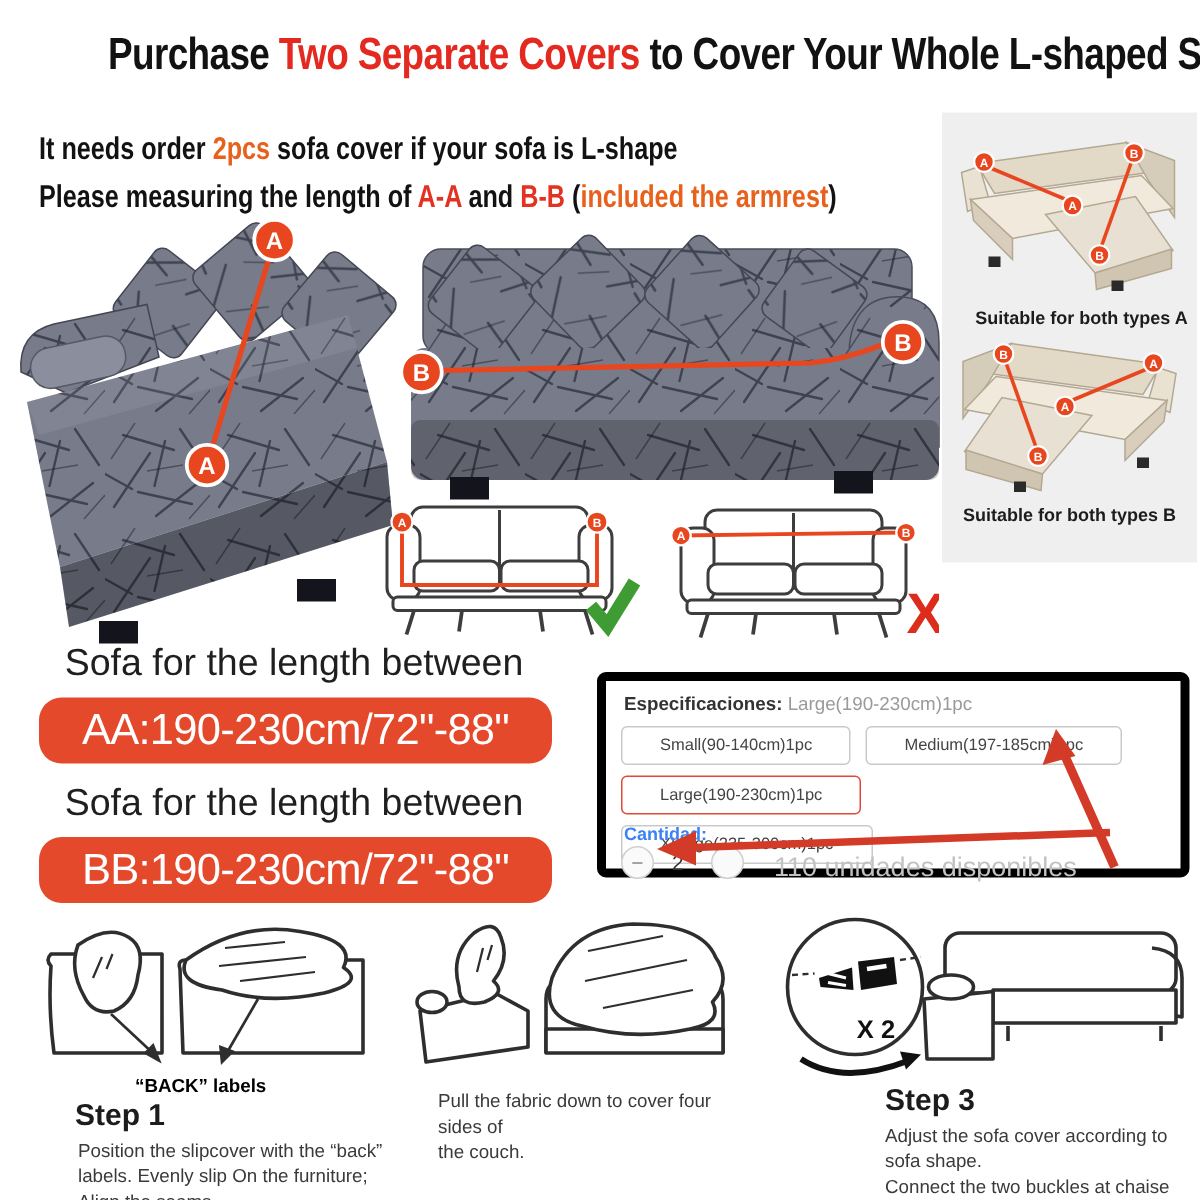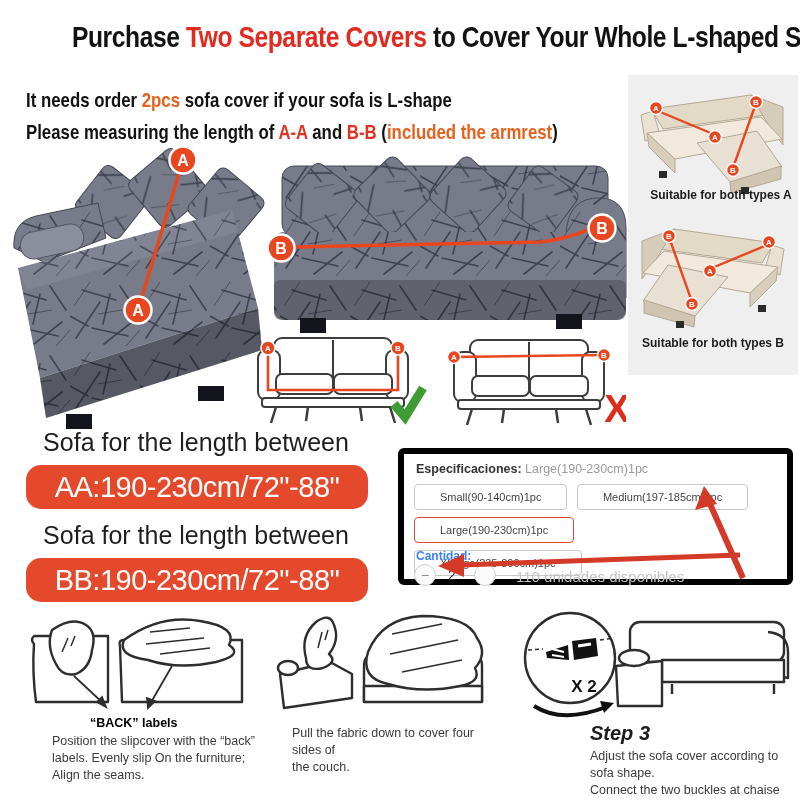--- a/index.html
+++ b/index.html
@@ -19,21 +19,21 @@
     position:absolute; left:26px; top:84px; font-size:21px; font-weight:bold;
     color:#121212; line-height:32px; white-space:nowrap;
     transform:scaleX(0.80); transform-origin:0 0;
   }
   .hl-orange { color:#e8611c; }
   .hl-red { color:#e43222; }
 
   
   .right-panel { position:absolute; left:628px; top:75px; width:170px; height:300px; background:#f0eff0; }
   .suit-caption { position:absolute; width:170px; text-align:center; font-size:12px; font-weight:bold; color:#1c1c1c; }
-  .suit-caption.a { top:113px;padding-left:16px; }
+  .suit-caption.a { top:130px;padding-left:16px; }
   .suit-caption.b { top:261px; }
   .suit-svg { position:absolute; }
   .suit-svg.a { left:5px; top:6px; }
   .suit-svg.b { left:4px; top:140px; }
 
   
   .main-photo { position:absolute; left:0; top:140px; }
 
   
   .compare-svg { position:absolute; left:248px; top:330px; }
@@ -66,36 +66,36 @@
   .opt-btn.selected { border:1.5px solid #e0493a; }
   .qty-label { position:absolute; left:12px; top:95px; font-size:12px; font-weight:bold; color:#3b82f6; }
   .qty-minus, .qty-plus {
     position:absolute; top:110px; width:22px; height:22px; border-radius:50%;
     border:1px solid #cfcfcf; background:#fafafa; color:#8a8a8a; font-size:14px;
     line-height:20px; text-align:center; cursor:pointer; font-family:inherit;
   }
   .qty-minus { left:10px; }
   .qty-plus { left:70px; }
   .qty-value { position:absolute; left:44px; top:113px; font-size:14px; color:#333; }
-  .stock-text { position:absolute; left:112px; top:114px; font-size:15px; color:#c2c2c2; }
+  .stock-text { position:absolute; left:112px; top:114px; font-size:18px; color:#c2c2c2; }
   .panel-arrows { position:absolute; left:398px; top:448px; pointer-events:none; }
 
   
   .step { position:absolute; }
   .step1 { left:20px; top:612px; width:245px; }
   .step2 { left:272px; top:610px; width:232px; }
   .step3 { left:512px; top:608px; width:286px; }
   .back-label { margin:2px 0 0 70px; font-size:12.5px; font-weight:bold; color:#000000; }
   .step-heading { font-size:20px; font-weight:bold; color:#1c1c1c; margin-top:2px; }
   .step-body { font-size:12.5px; color:#3a3a3a; line-height:17px; white-space:pre-line; margin-top:3px; }
   .step1 .step-heading { margin-left:30px; }
   .step1 .step-body { margin-left:32px; }
   .step2 .step-heading { margin-left:16px; margin-top:4px; }
   .step2 .step-body { margin-left:20px; }
-  .step3 .step-heading { margin-left:78px; margin-top:-8px;font-style:italic; }
+  .step3 .step-heading { margin-left:78px; margin-top:-8px; }
   .step3 .step-body { margin-left:78px; width:208px; }
 </style>
 </head>
 <body>
 
 <div class="canvas">
 
   <div class="title-row">
     <span>Purchase </span><span class="red">Two Separate Covers</span><span> to Cover Your Whole L-shaped Sofa</span>
   </div>
@@ -334,20 +334,21 @@
         <path d="M130,20 L170,16 M126,32 L184,26 M140,42 L190,36" fill="none" stroke-width="1.5"></path>
       </g>
       <g stroke="#2e2e2e" stroke-width="1.8" fill="#2e2e2e">
         <path d="M54,64 L84,92" fill="none"></path>
           <polygon points="86,95 77,90 82,85"></polygon>
         <path d="M152,54 L130,92" fill="none"></path>
           <polygon points="128,96 127,86 135,89"></polygon>
       </g>
     </svg>
     <div class="back-label">“BACK”  labels</div>
+    <div class="step-heading">Step 1</div>
     <div class="step-body">Position the slipcover with the  “back”
 labels. Evenly slip On the furniture;
 Align the seams.</div>
   </div>
 
   <div class="step step2">
     <svg width="232" height="108" viewBox="0 0 232 108">
       <g stroke="#2e2e2e" stroke-width="2.4" fill="#ffffff" stroke-linejoin="round">
         <path d="M8,64 L58,52 L80,64 L80,88 L12,98 Z"></path>
         <ellipse cx="16" cy="58" rx="10" ry="7"></ellipse>

